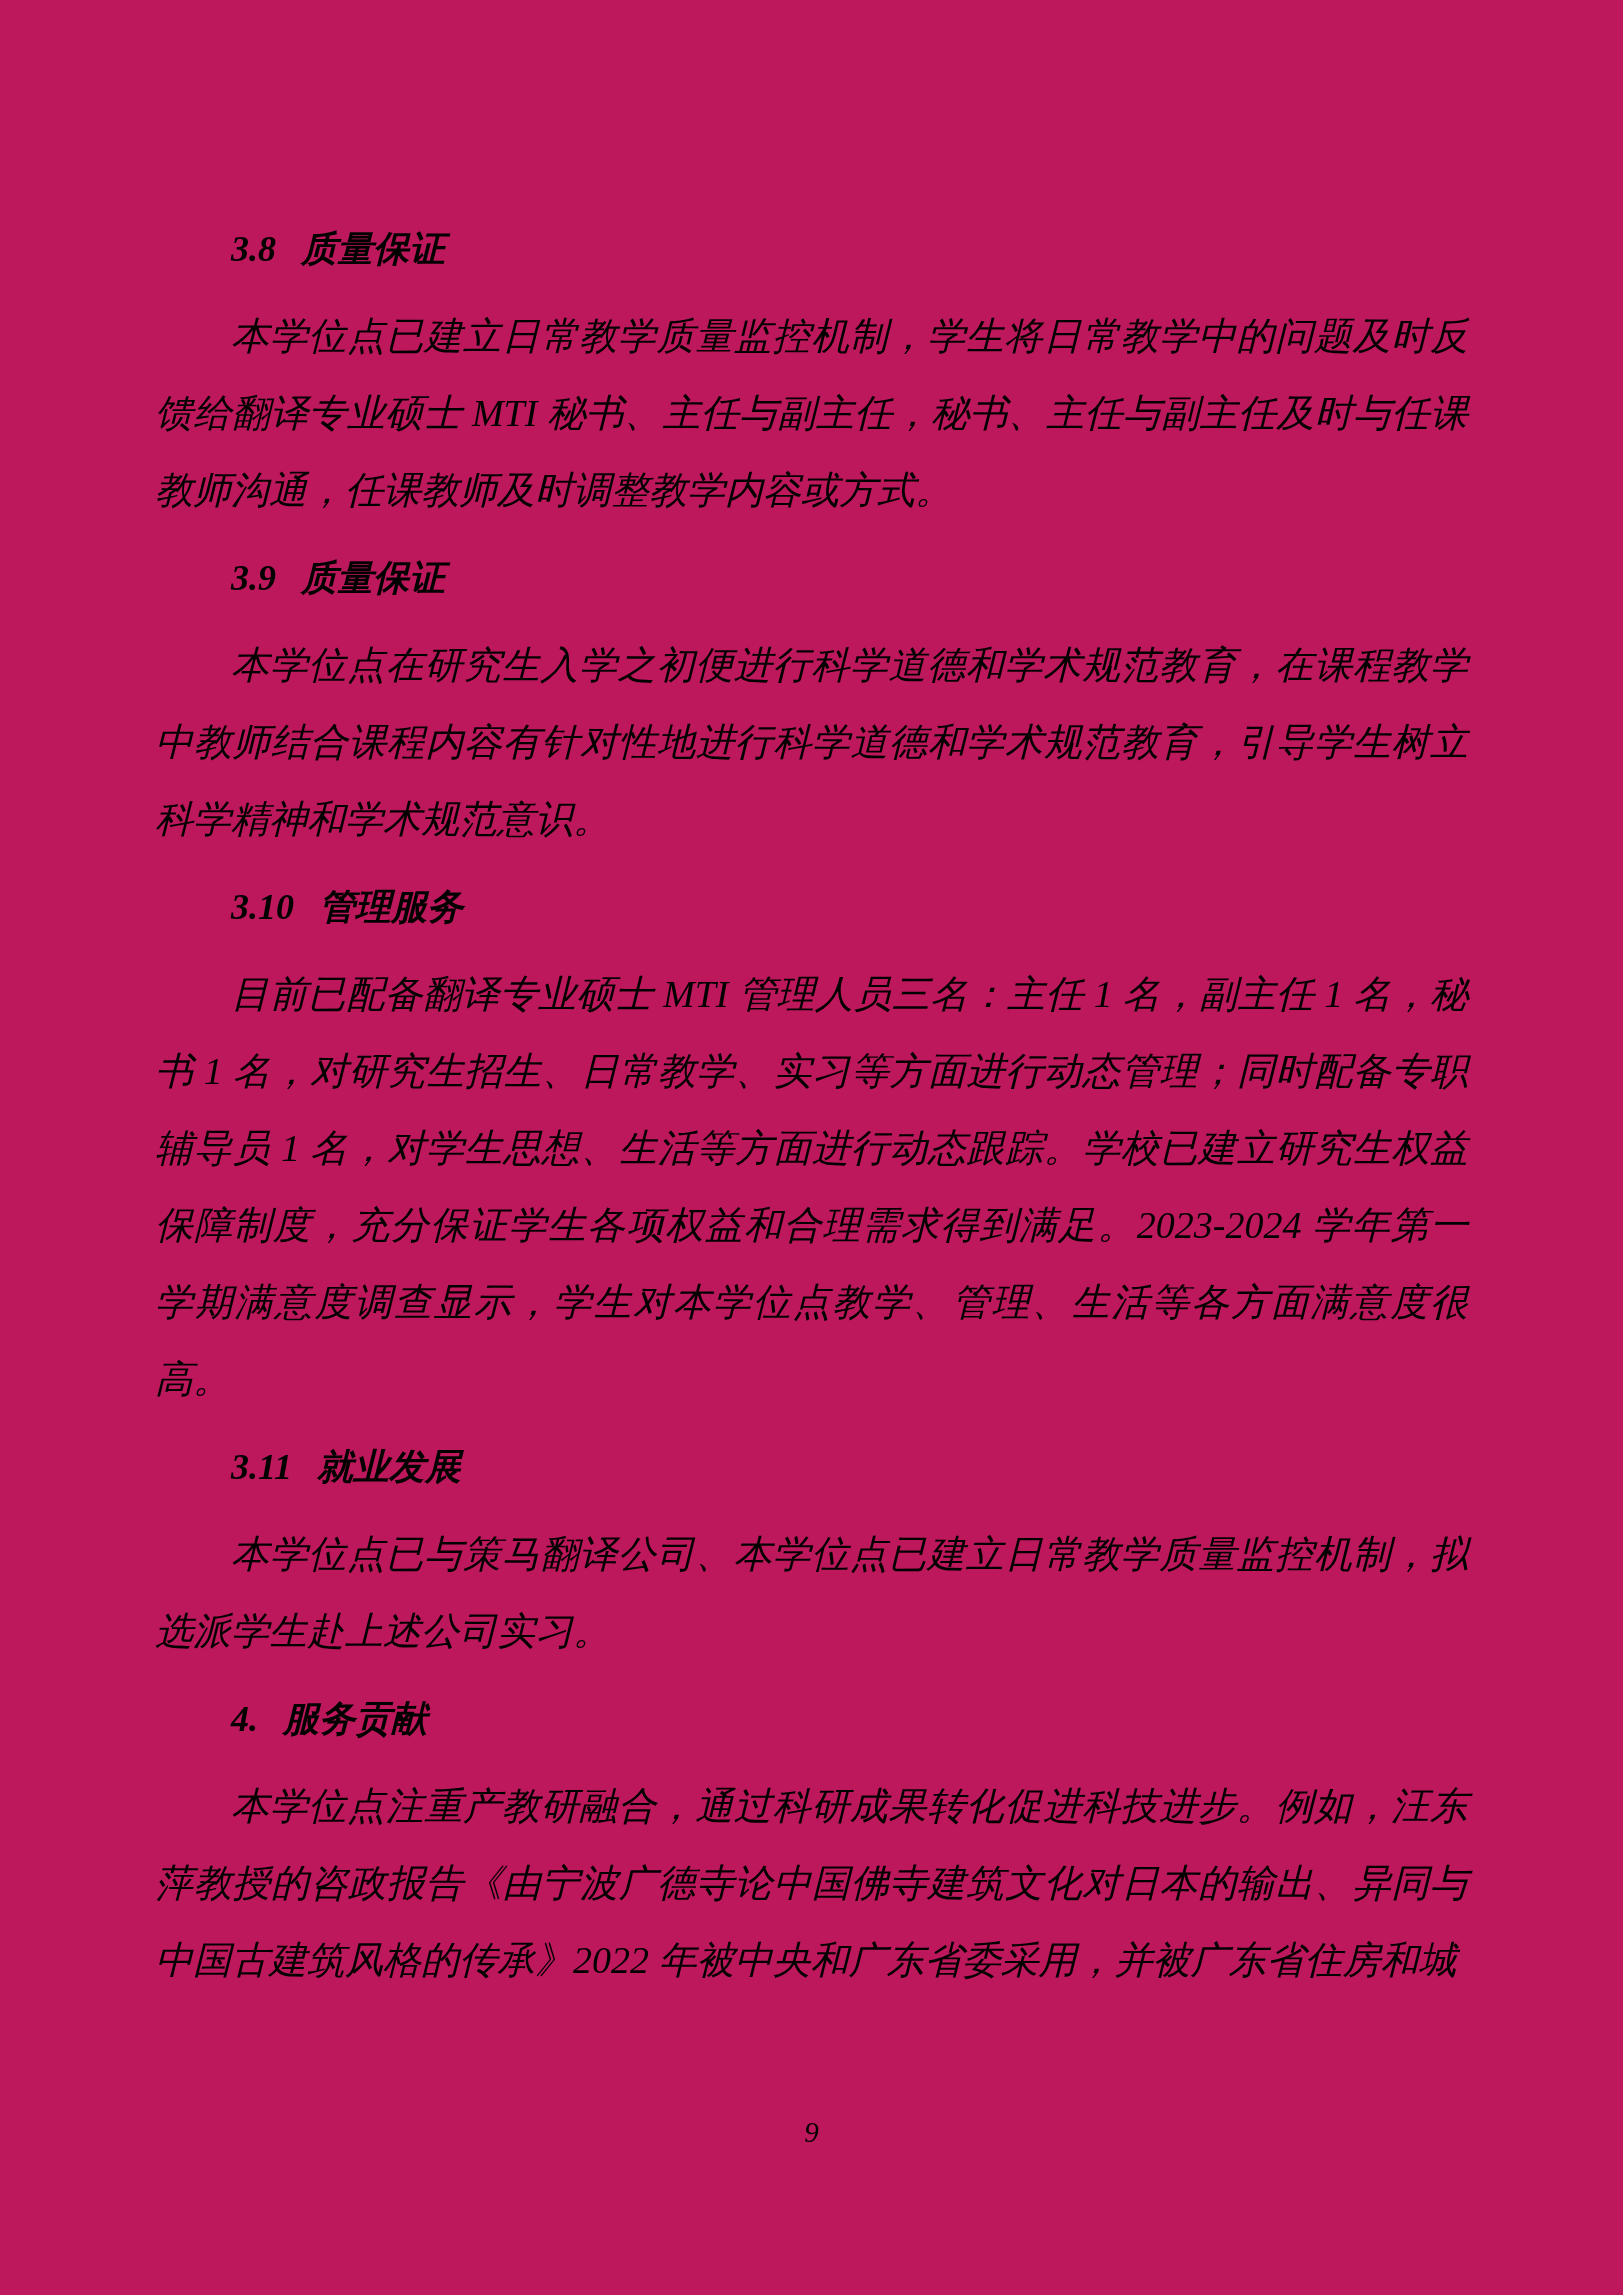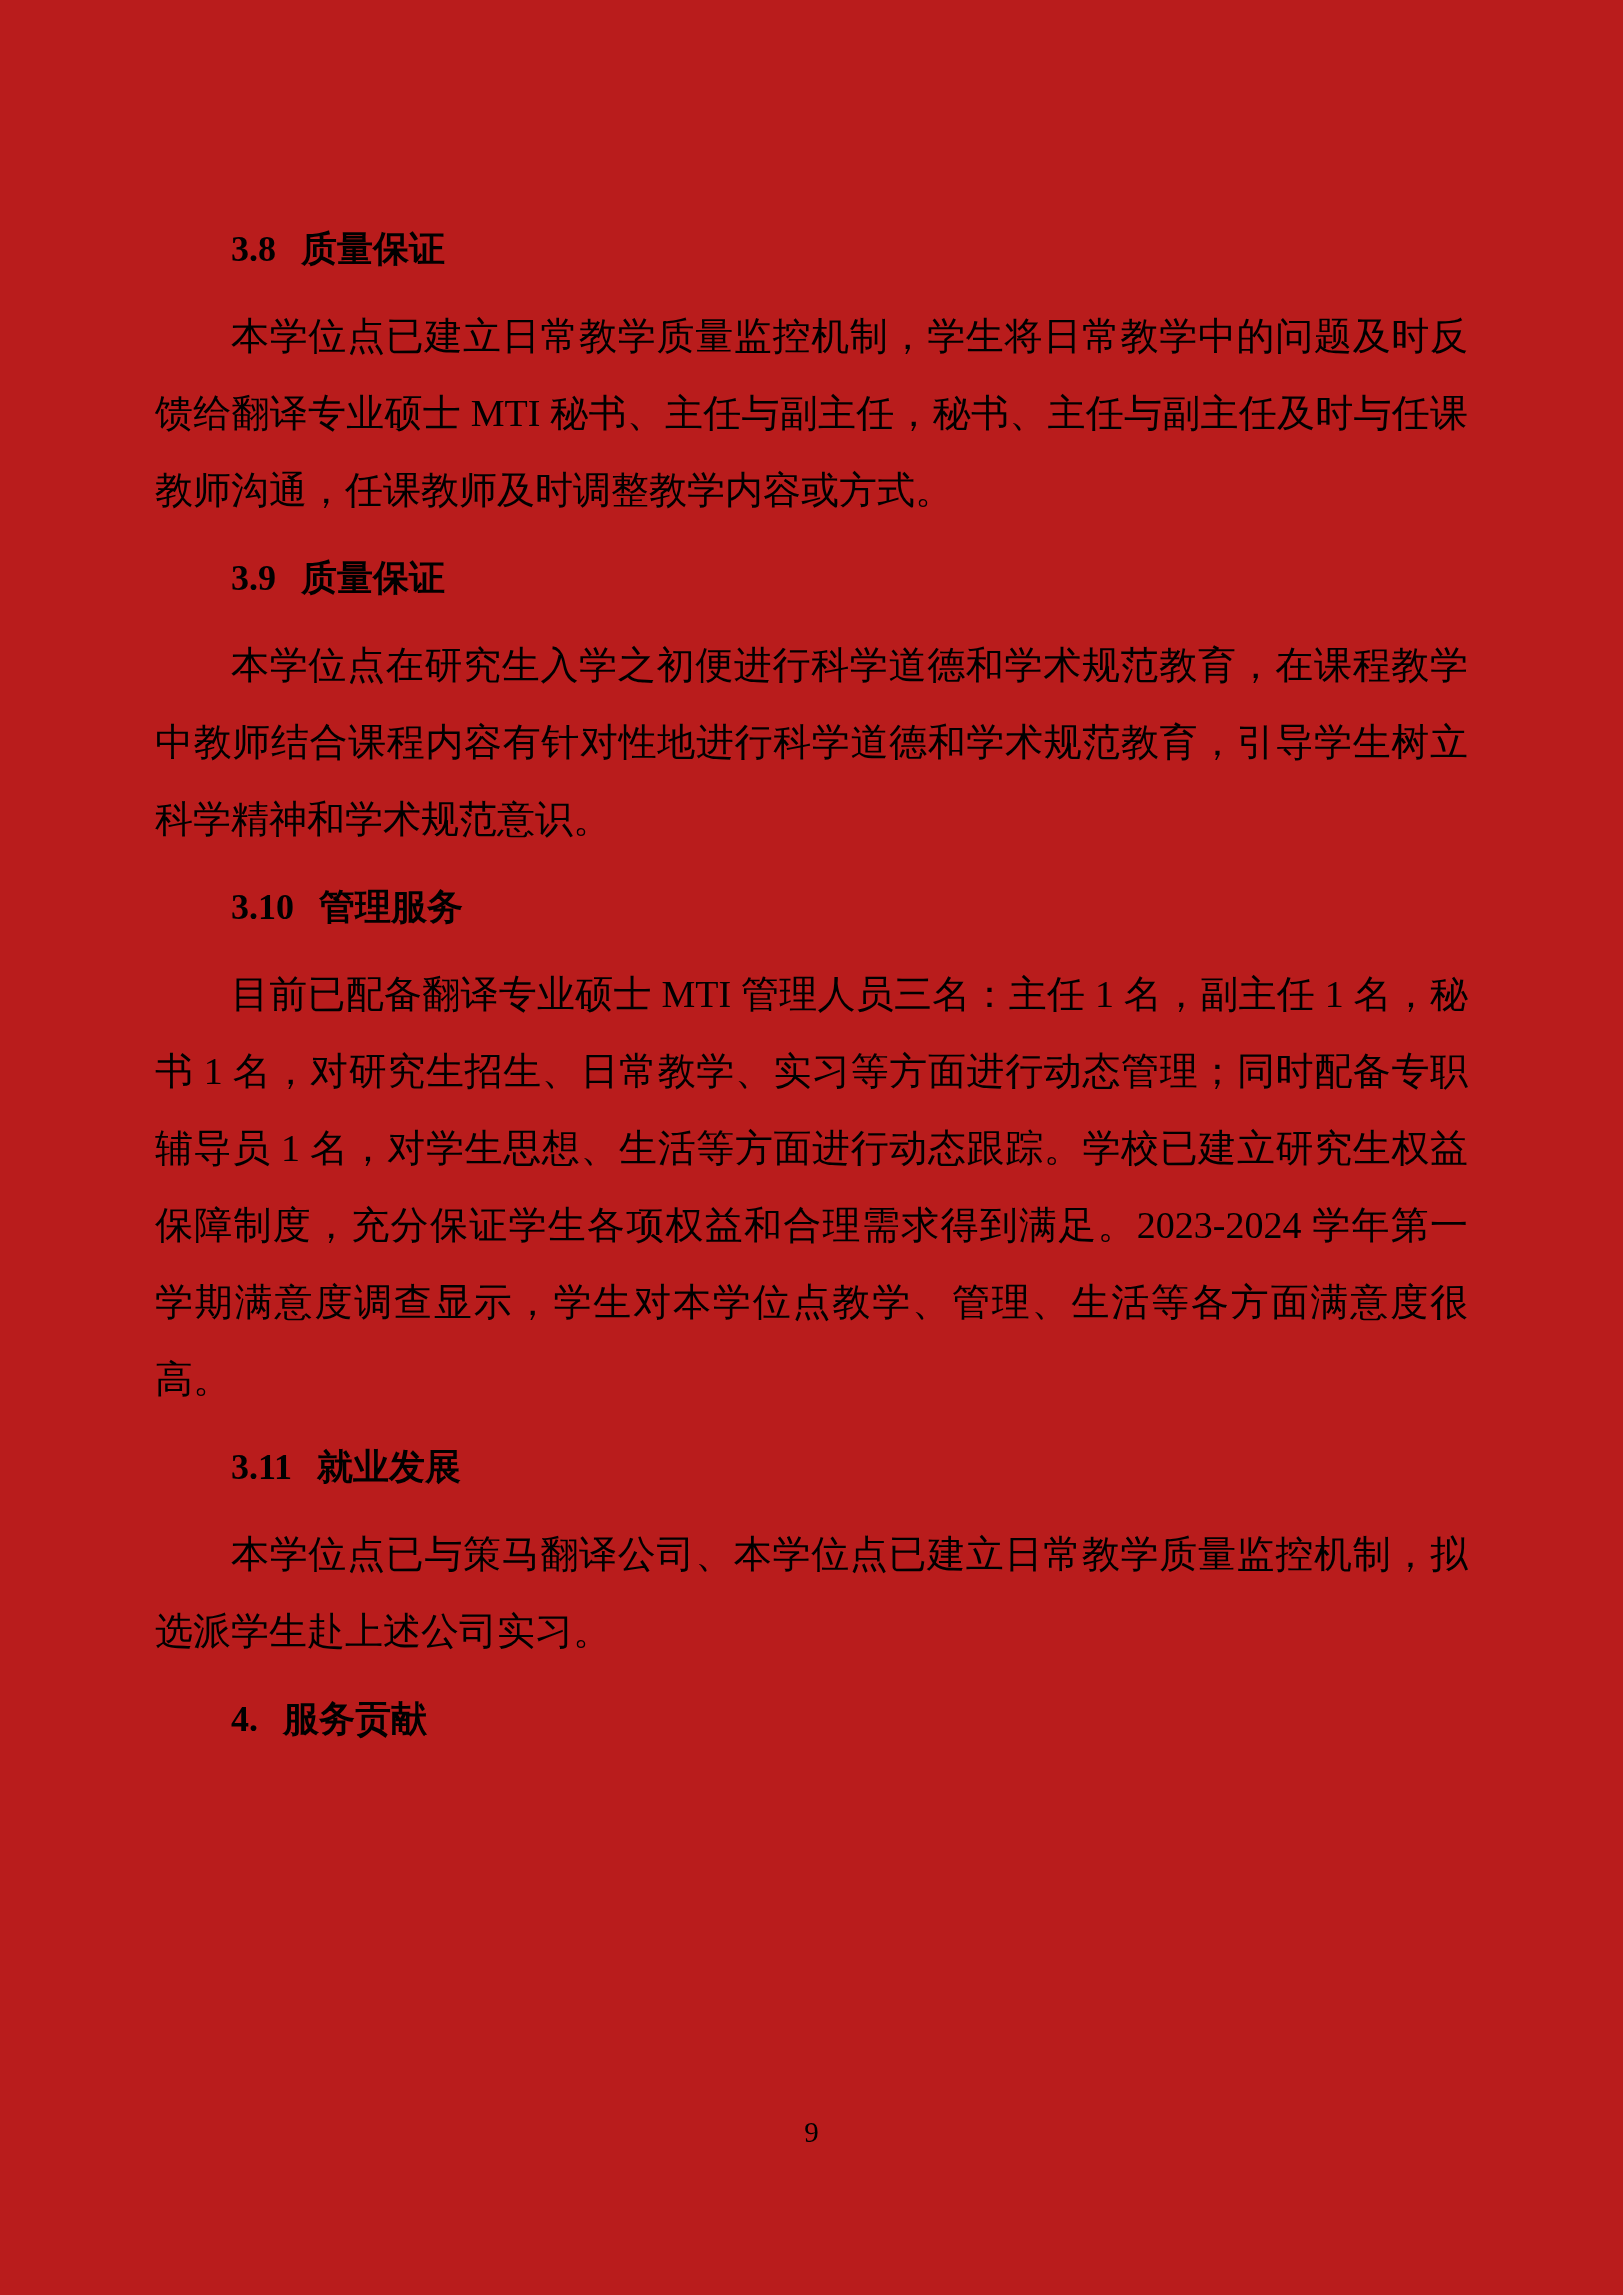--- a/index.html
+++ b/index.html
@@ -4,24 +4,25 @@
 <style>
   html, body {
     margin: 0;
     padding: 0;
     background: #ffffff;
   }
   .page {
     position: relative;
     width: 1623px;
     height: 2295px;
-    background: #b91c1c;
+    background: #be185d;
     color: #000000;
     font-family: "Liberation Serif", "DejaVu Serif", serif;
     overflow: hidden;
+    font-style: italic;
   }
   .content {
     padding: 200px 155px 0 155px;
   }
   
   .heading {
     font-weight: bold;
     font-size: 36px;
     line-height: 51px;
     margin: 23px 0;
@@ -77,18 +78,19 @@
 
     <div class="heading">
       <span class="num">3.11</span><span class="ttl">就业发展</span>
     </div>
     <p class="body-para">本学位点已与策马翻译公司、本学位点已建立日常教学质量监控机制，拟选派学生赴上述公司实习。</p>
 
     <div class="heading">
       <span class="num">4.</span><span class="ttl">服务贡献</span>
     </div>
 
+    <p class="body-para">本学位点注重产教研融合，通过科研成果转化促进科技进步。例如，汪东萍教授的咨政报告《由宁波广德寺论中国佛寺建筑文化对日本的输出、异同与中国古建筑风格的传承》2022 年被中央和广东省委采用，并被广东省住房和城</p>
 
   </div>
 
   <div class="page-number">9</div>
 </div>
 
 
 </body></html>

